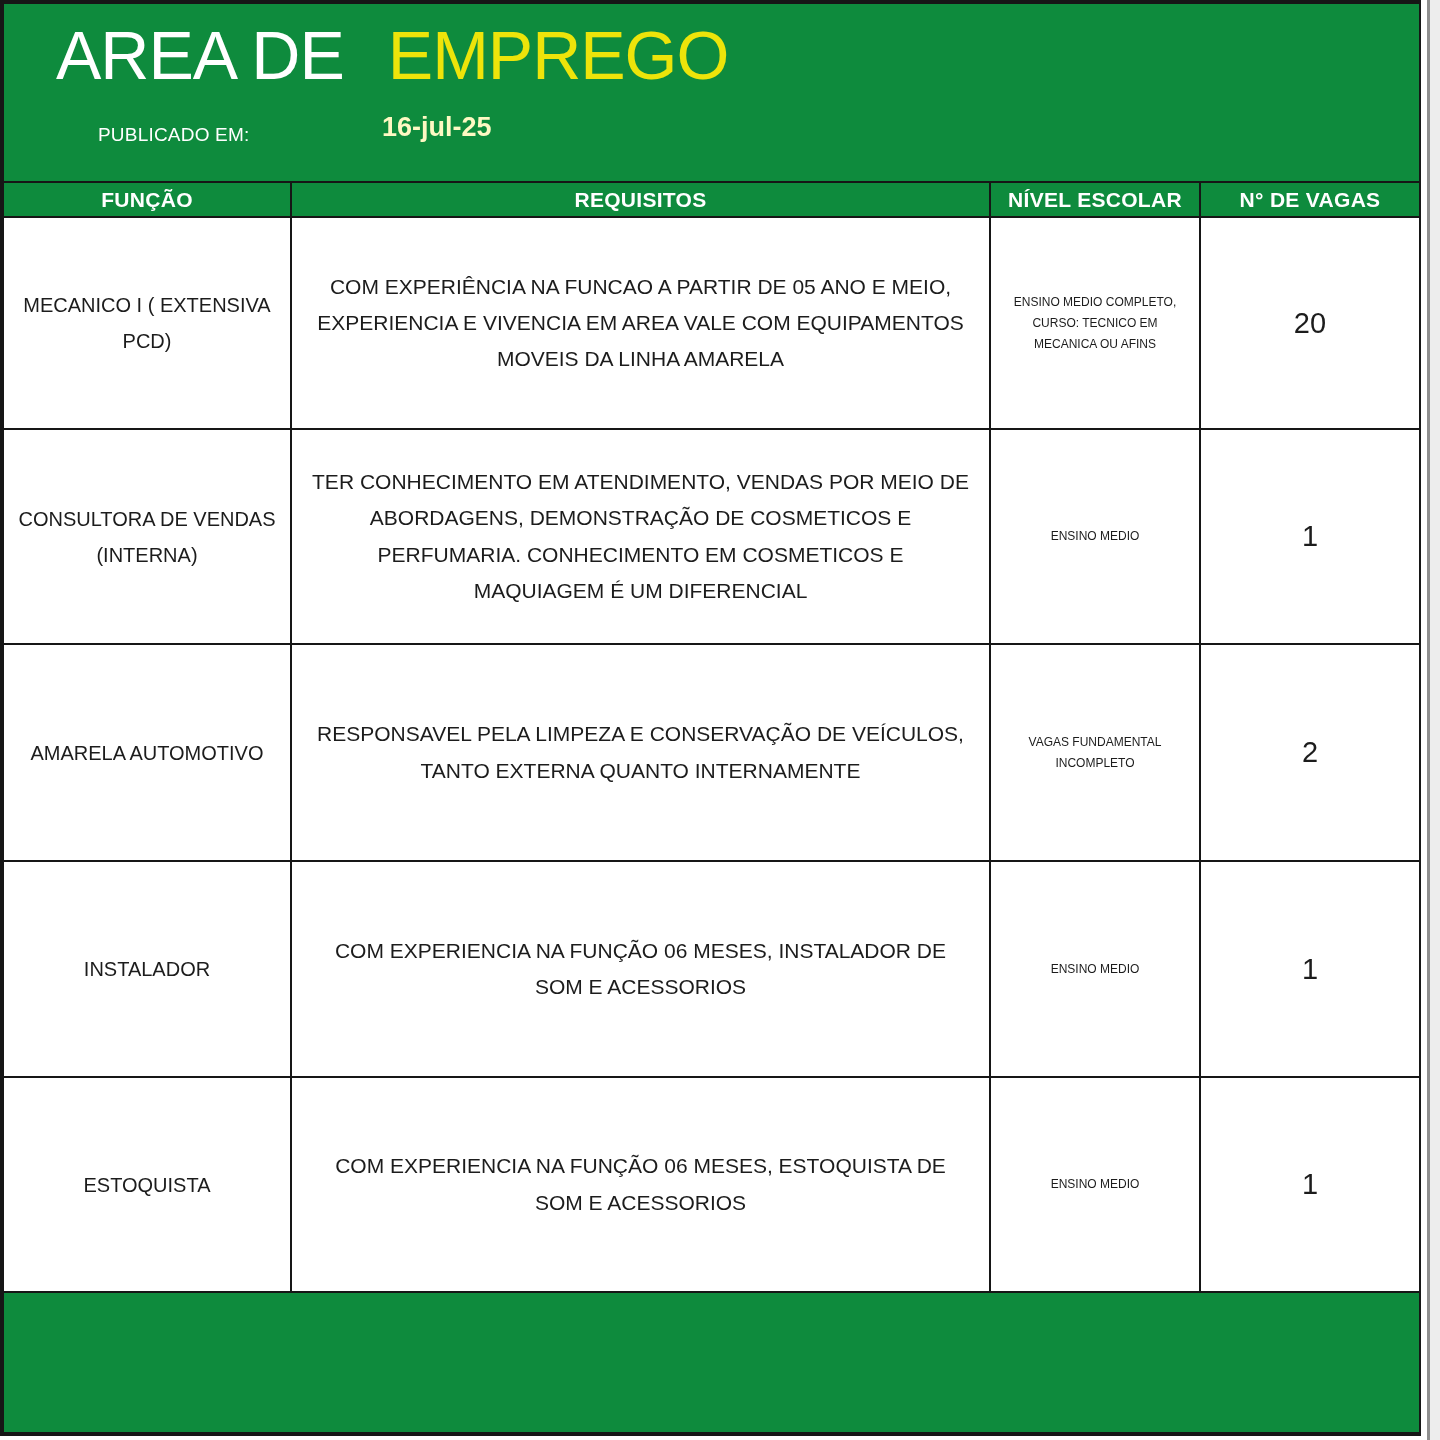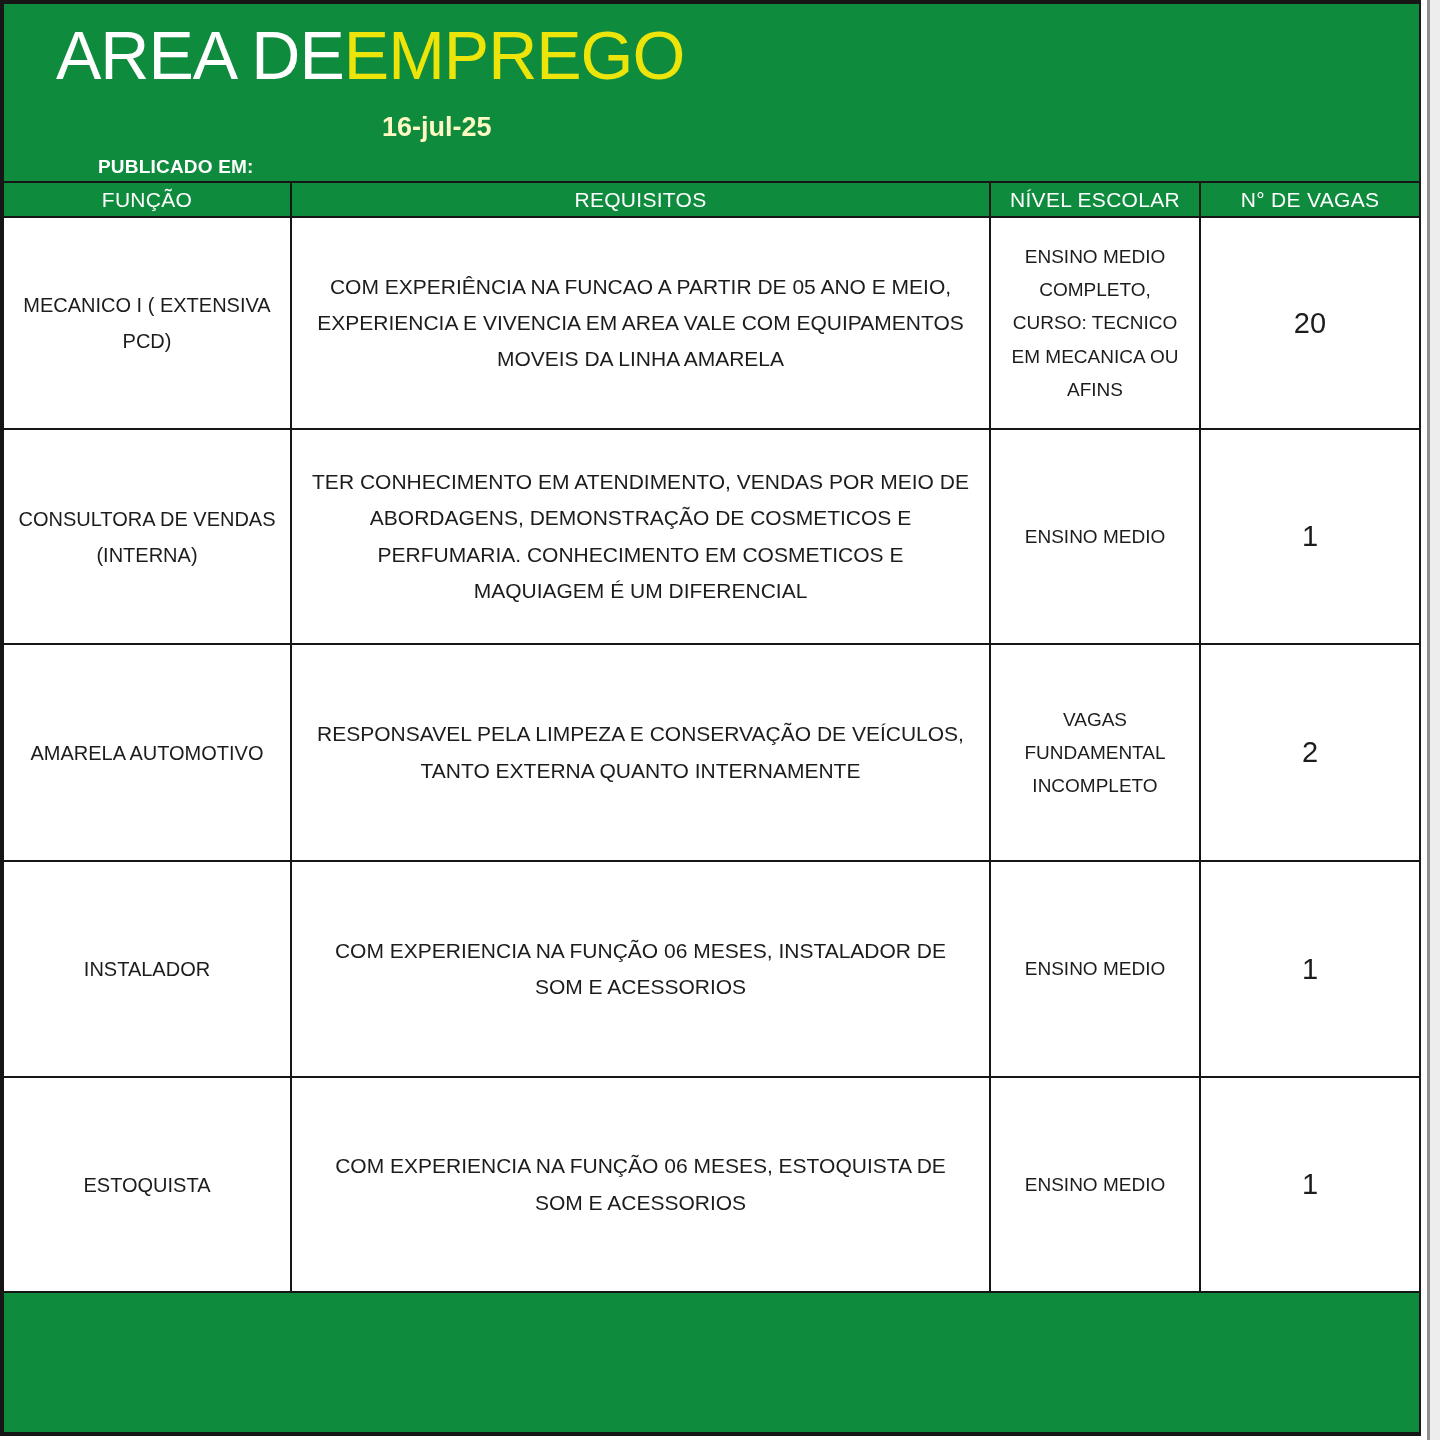--- a/index.html
+++ b/index.html
@@ -29,24 +29,24 @@
     border-top:4px solid var(--ink);
     border-left:4px solid var(--ink);
     border-right:3px solid var(--ink);
     border-bottom:2px solid var(--ink);
   }
   .masthead .title{
     position:absolute;left:52px;top:16px;
     font-size:68px;line-height:1.05;font-weight:400;color:#ffffff;
     letter-spacing:-1px;white-space:nowrap;
   }
-  .masthead .title .t2{color:var(--yellow);font-weight:500;}
+  .masthead .title .t2{color:var(--yellow);margin-left:44px;font-weight:500;}
   .masthead .published-label{
     position:absolute;left:94px;top:120px;
-    font-size:19px;font-weight:700;color:#ffffff;letter-spacing:0.2px;margin-top:32px;
+    font-size:19px;font-weight:400;color:#ffffff;letter-spacing:0.2px;
   }
   .masthead .published-date{
     position:absolute;left:378px;top:108px;
     font-size:27px;font-weight:700;color:#fef9c3;
   }
 
   
   .jobs-table{
     display:grid;
     grid-template-columns:288px 699px 210px 218px;
@@ -59,26 +59,26 @@
   .cell{
     border-right:2px solid var(--ink);
     border-bottom:2px solid var(--ink);
     display:flex;align-items:center;justify-content:center;
     text-align:center;color:var(--text);
     padding:6px 14px;
   }
   .cell.last{border-right:none;}
   .cell.head{
     background:var(--green);color:#ffffff;
-    font-size:21px;font-weight:400;letter-spacing:0.3px;
+    font-size:21px;font-weight:700;letter-spacing:0.3px;
     padding:2px 6px;
   }
   .cell.funcao{font-size:20px;line-height:1.8;}
   .cell.req{font-size:21px;line-height:1.72;padding:6px 18px;}
-  .cell.nivel{font-size:19px;line-height:1.75;padding:2px 10px;}
+  .cell.nivel{font-size:12px;line-height:1.75;padding:2px 10px;}
   .cell.vagas{font-size:29px;}
 
   
   .footband{
     height:143px;background:var(--green);
     border-left:4px solid var(--ink);
     border-right:3px solid var(--ink);
     border-bottom:4px solid var(--ink);
   }
 </style>

